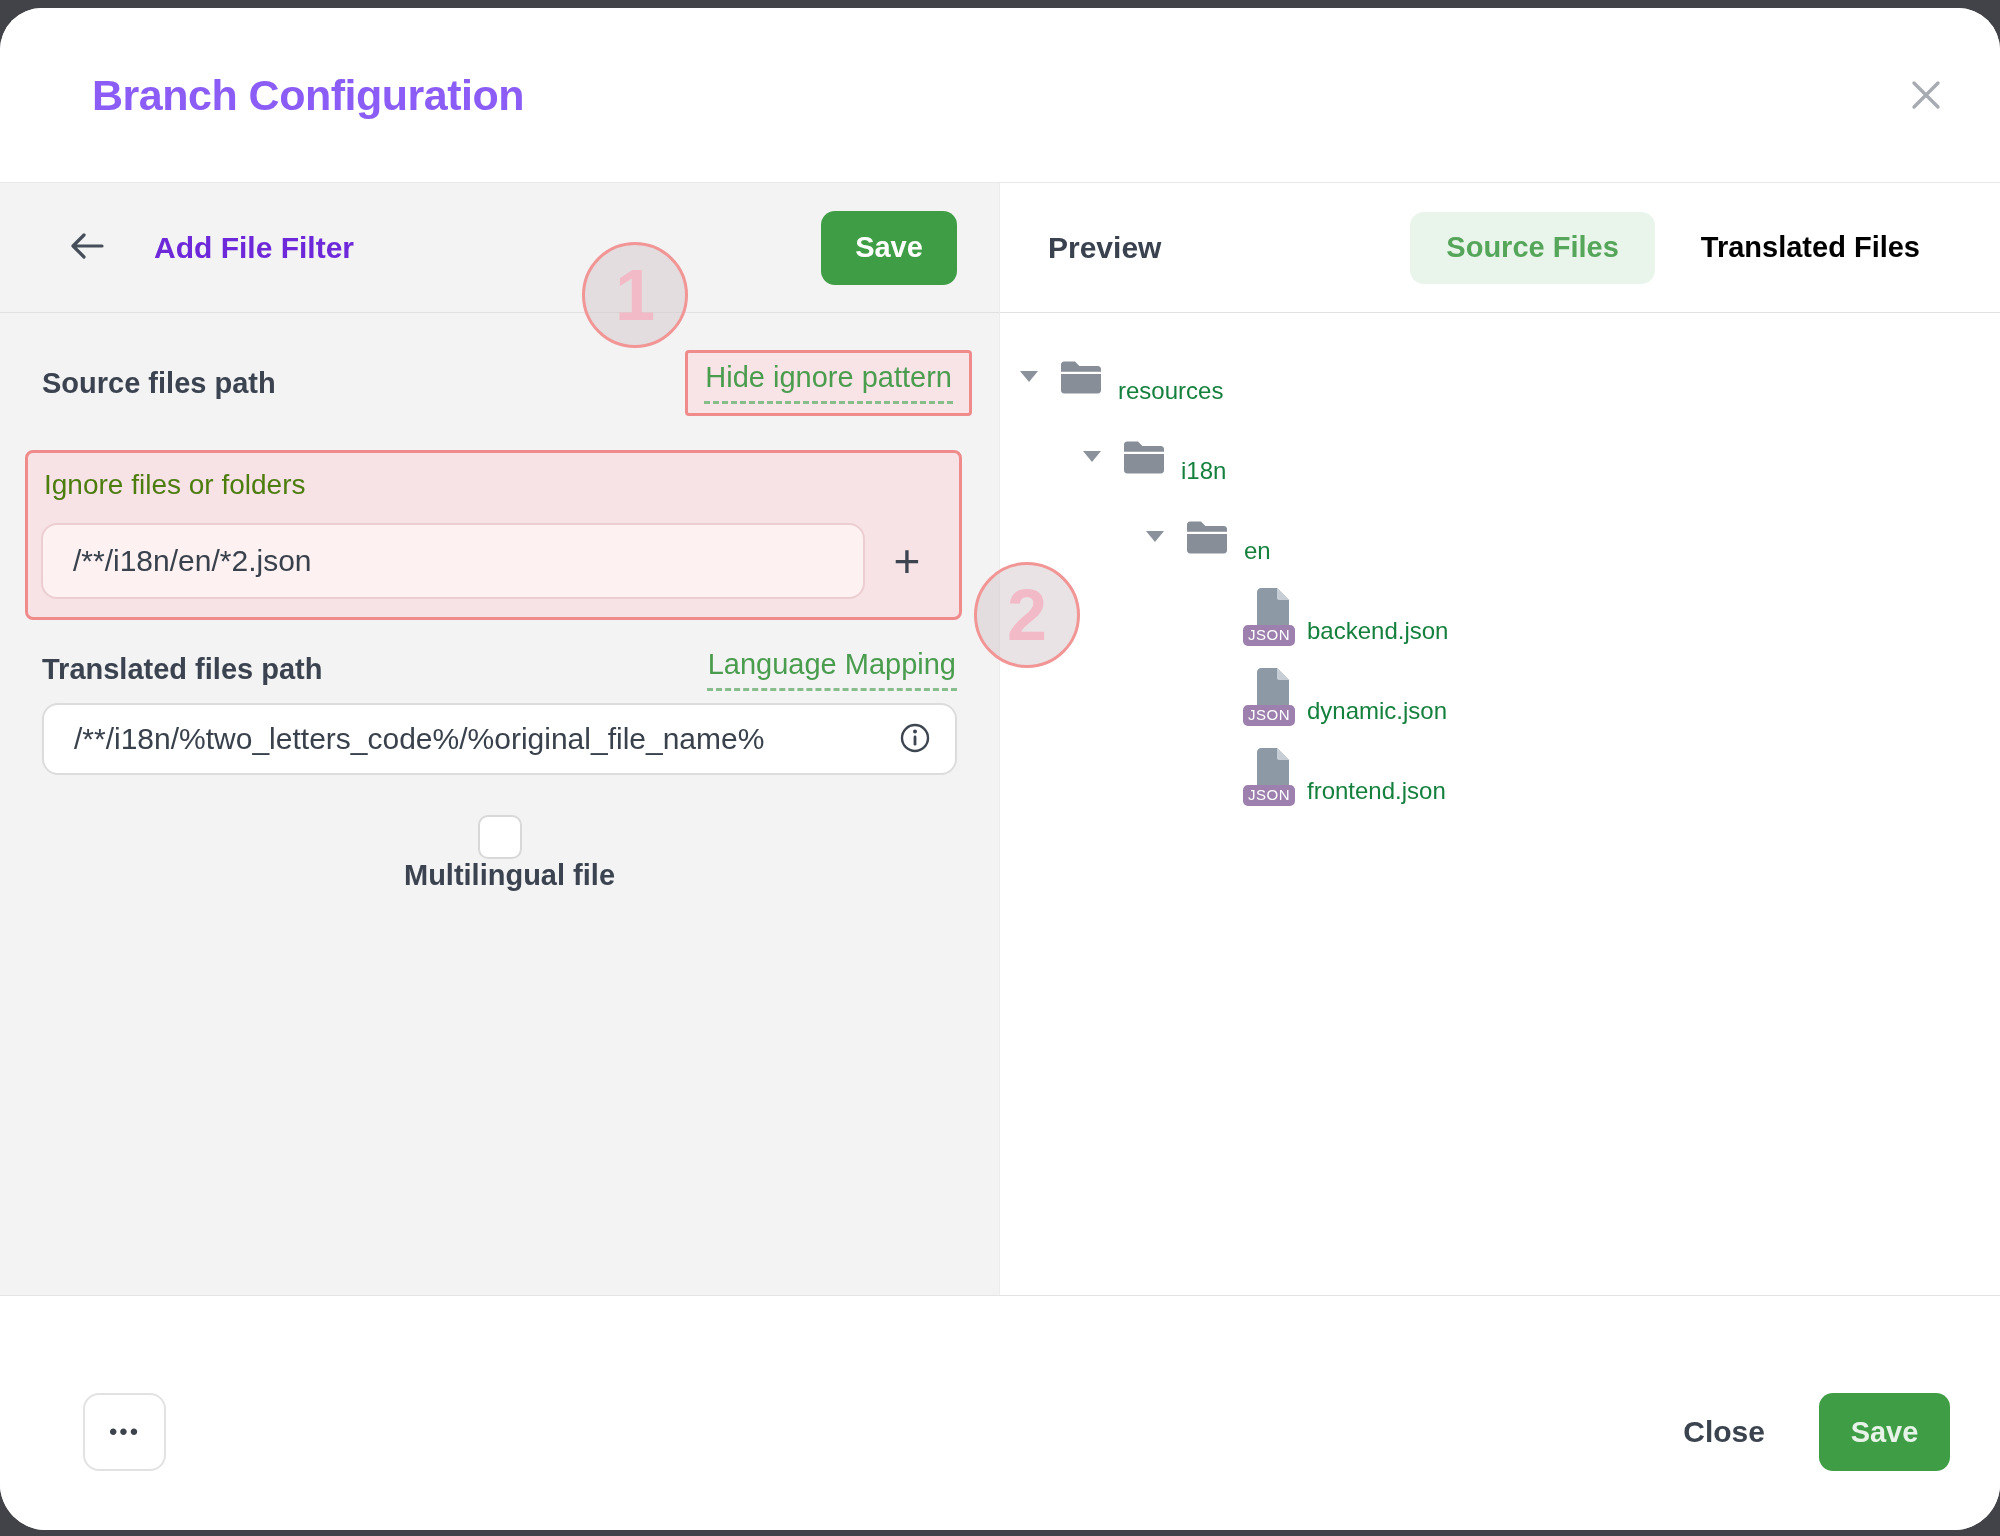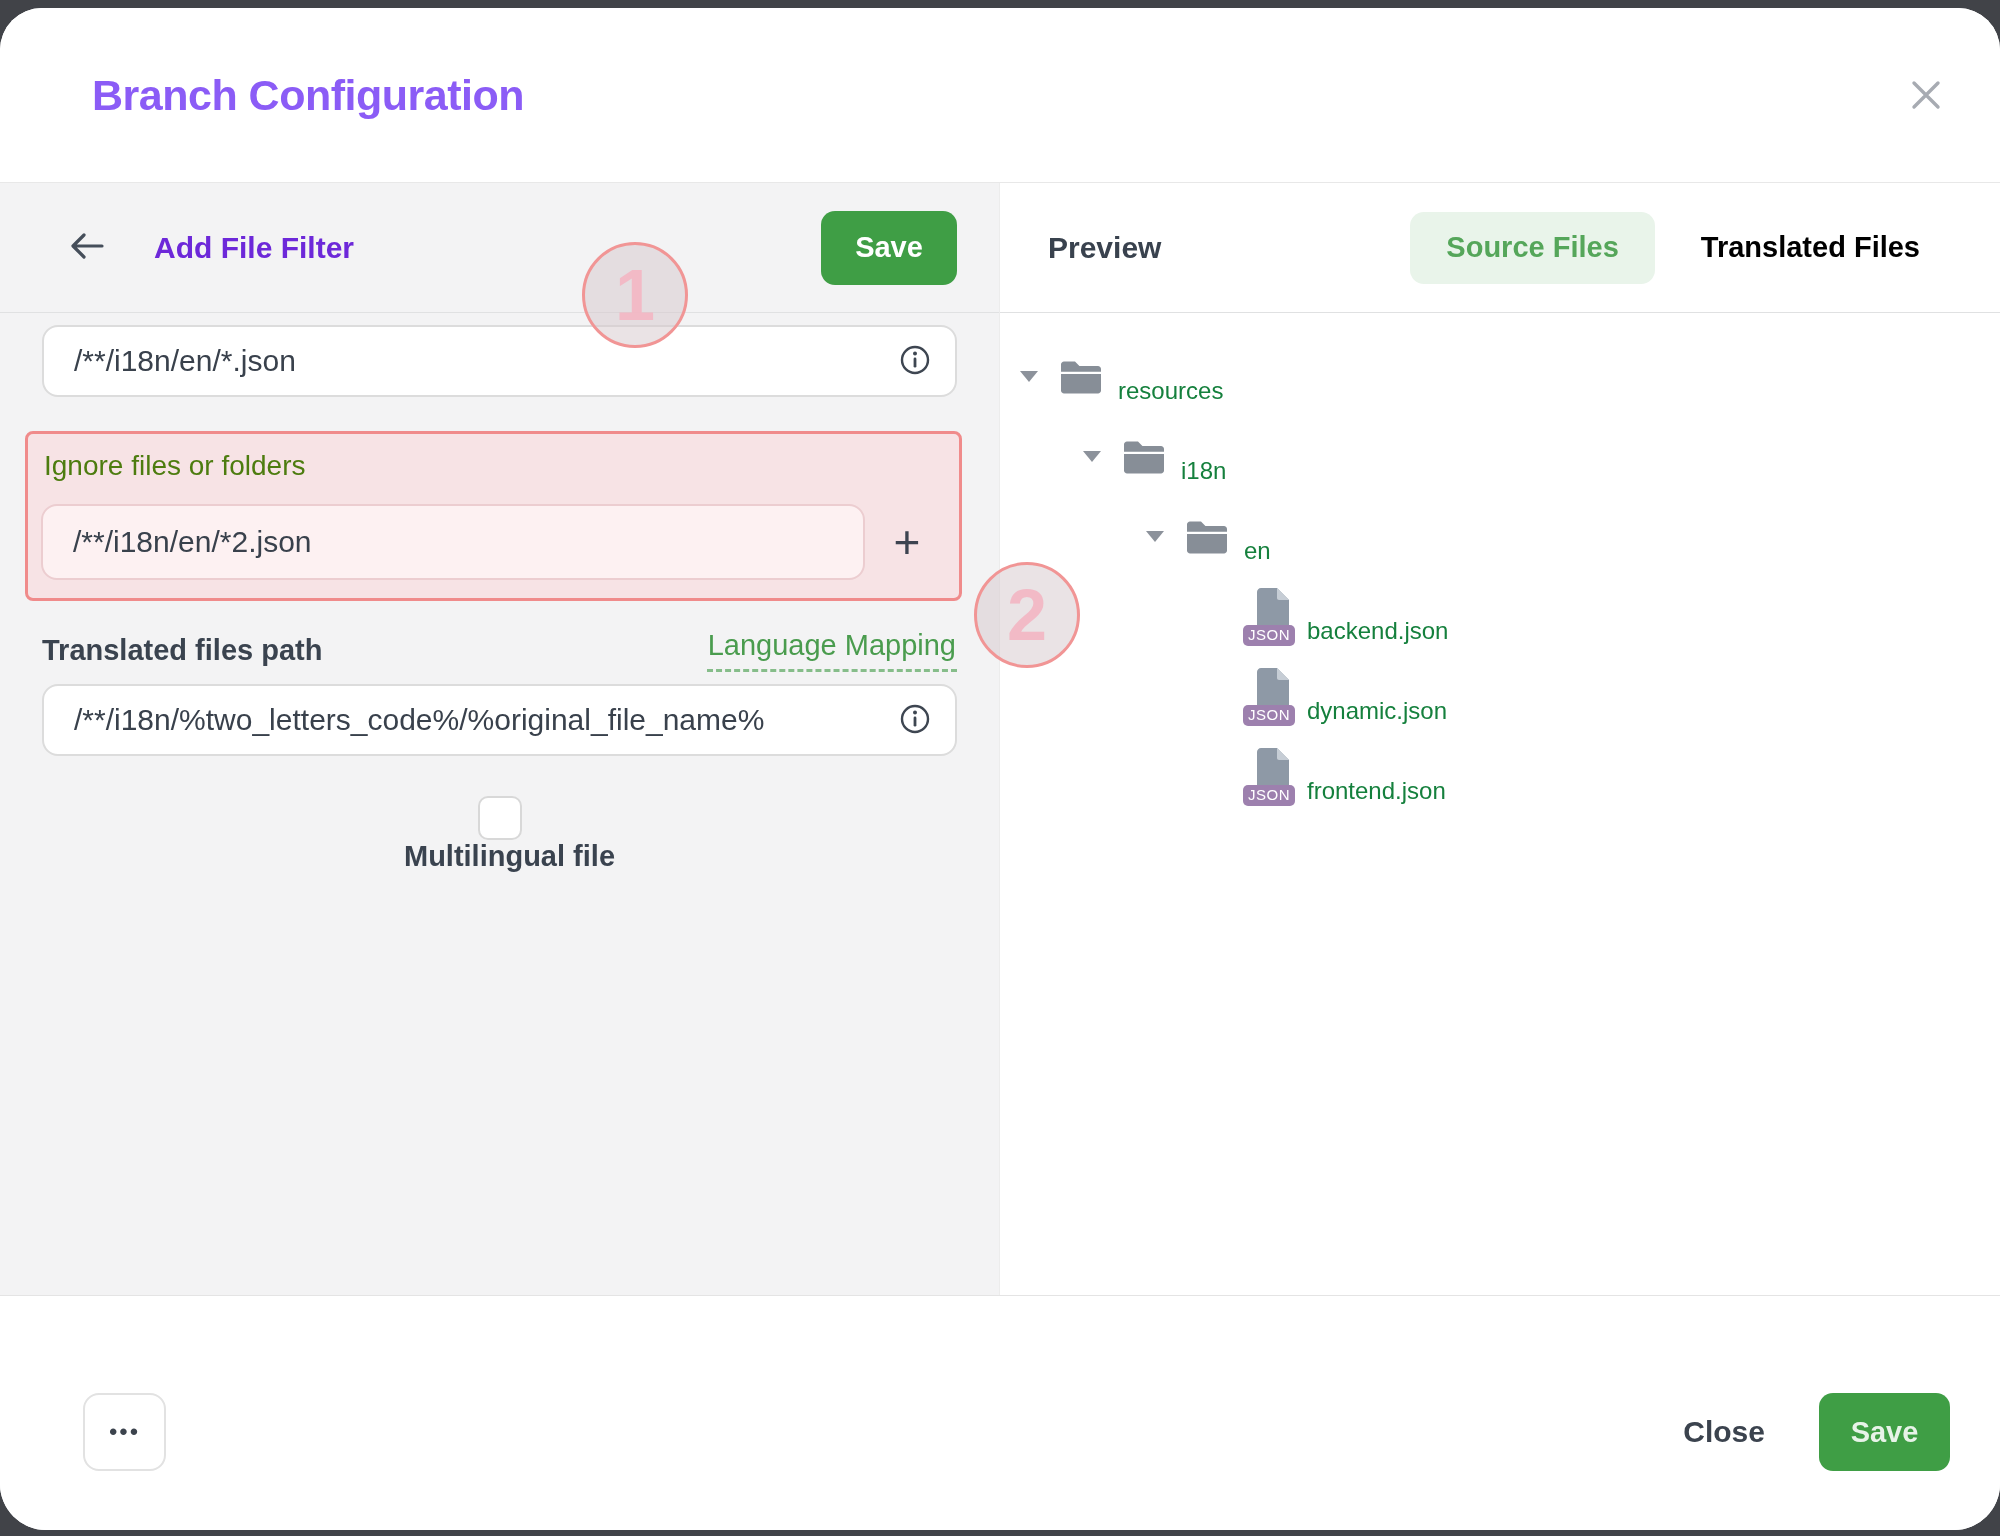--- a/index.html
+++ b/index.html
@@ -217,33 +217,27 @@
             <svg width="34" height="28" viewBox="0 0 34 28">
                 <path d="M14 3 L3 14 L14 25 M4 14 H32" stroke="#454e5a" stroke-width="3.2" fill="none" stroke-linecap="round" stroke-linejoin="round"></path>
               </svg>
           </span>
         </button>
         <div class="toolbar-title">Add File Filter</div>
         <button class="btn-green toolbar-save">Save</button>
       </div>
 
       <div class="left-body">
-
-        <div class="text-input input-mt">
-          <input type="text" value="/**/i18n/en/*.json" style="">
-          <button class="info-btn">
-            <span>
-              <svg width="32" height="32" viewBox="0 0 32 32">
-                  <circle cx="16" cy="16" r="13" stroke="#3e4651" stroke-width="2.4" fill="none"></circle>
-                  <circle cx="16" cy="9.6" r="2" fill="#3e4651"></circle>
-                  <rect x="14.6" y="13.6" width="2.8" height="10" rx="1.4" fill="#3e4651"></rect>
-                </svg>
-            </span>
-          </button>
-        </div>
+        <div class="field-row">
+          <div class="field-label">Source files path</div>
+          <div class="hide-pattern-box">
+            <button class="green-link">Hide ignore pattern</button>
+          </div>
+        </div>
+
 
         <div class="ignore-box">
           <div class="ignore-label">Ignore files or folders</div>
           <div class="ignore-input-row">
             <div class="ignore-input">
               <input type="text" value="/**/i18n/en/*2.json" style="">
             </div>
             <button class="plus-btn">+</button>
           </div>
         </div>

